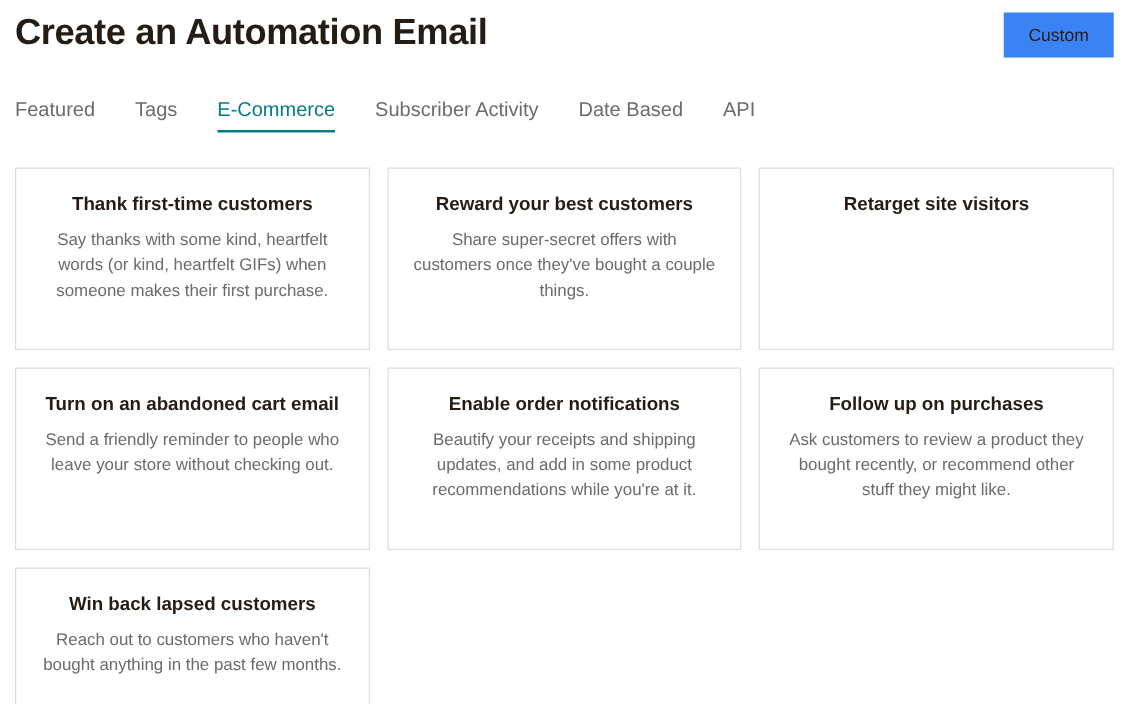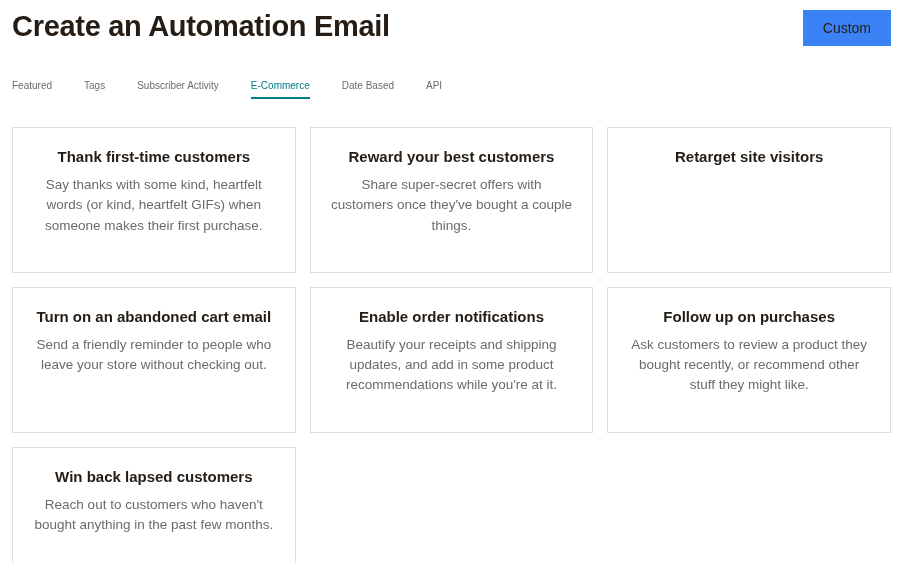--- a/index.html
+++ b/index.html
@@ -35,21 +35,21 @@
       cursor: pointer;
       font-family: inherit;
     }
     .tabs {
       display: flex;
       gap: 32px;
       border-bottom: none;
       margin-bottom: 28px;
     }
     .tab {
-      font-size: 10px;
+      font-size: 16px;
       color: #6b6b6b;
       padding: 6px 0;
       cursor: pointer;
       border-bottom: 2px solid transparent;
     }
     .tab.active {
       color: #007c89;
       border-bottom: 2px solid #007c89;
     }
     .cards {
@@ -80,22 +80,22 @@
 <body>
 
 <div class="header">
   <h1 class="page-title">Create an Automation Email</h1>
   <button class="custom-btn">Custom</button>
 </div>
 
 <div class="tabs">
   <div class="tab">Featured</div>
   <div class="tab">Tags</div>
+  <div class="tab active">E-Commerce</div>
   <div class="tab">Subscriber Activity</div>
-  <div class="tab active">E-Commerce</div>
   <div class="tab">Date Based</div>
   <div class="tab">API</div>
 </div>
 
 <div class="cards">
   <div class="card">
     <div class="card-title">Thank first-time customers</div>
     <div class="card-desc">Say thanks with some kind, heartfelt words (or kind, heartfelt GIFs) when someone makes their first purchase.</div>
   </div>
   <div class="card">

